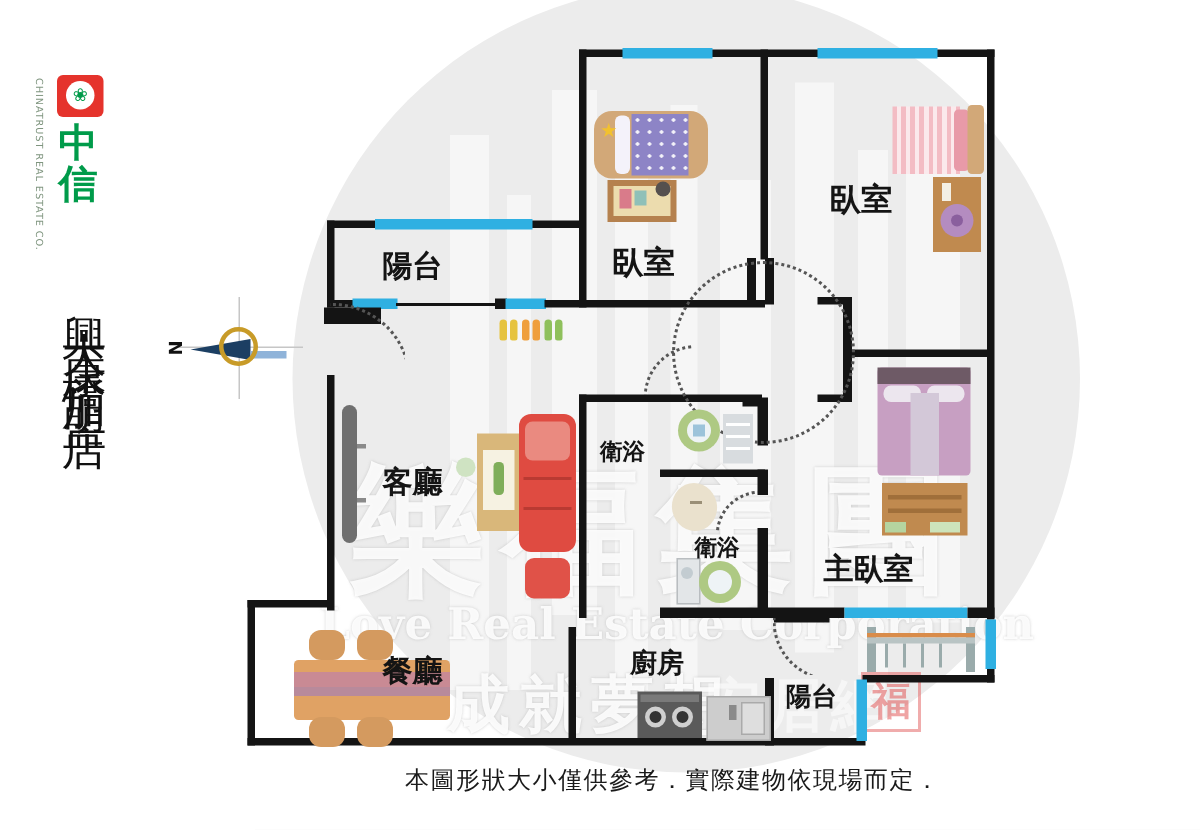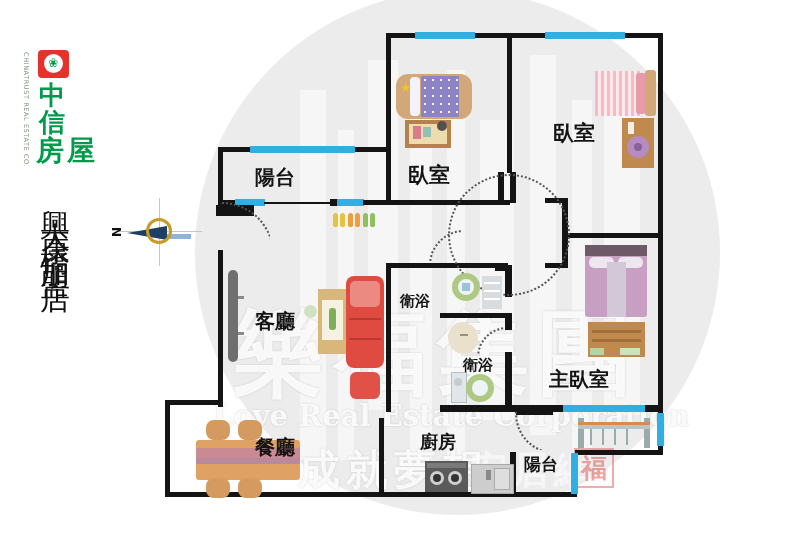--- a/index.html
+++ b/index.html
@@ -225,17 +225,17 @@
   <div class="abs" style="left:127px;top:226px;width:0;height:0;border-right:40px solid #1c3f63;border-top:7px solid transparent;border-bottom:7px solid transparent;"></div>
   <div class="abs" style="left:167px;top:234px;width:24px;height:5px;background:#8fb3d9;"></div>
   <div class="abs" style="left:146px;top:218px;width:26px;height:26px;border:3px solid #c89b28;border-radius:50%;box-sizing:border-box;"></div>
   <div class="abs" style="left:112px;top:225px;font-size:12px;font-weight:bold;color:#111;transform:rotate(-90deg);">N</div>
 
   <div class="abs" id="brand-en">CHINATRUST REAL ESTATE CO.</div>
   <div class="abs" style="left:38px;top:50px;width:31px;height:28px;background:#e5332c;border-radius:4px;"></div>
   <div class="abs" style="left:44px;top:54px;width:19px;height:19px;background:#fff;border-radius:50%;text-align:center;line-height:19px;font-size:12px;color:#009b4a;">❀</div>
   <div class="abs brandchar" style="left:39px;top:78px;font-size:26px;">中</div>
   <div class="abs brandchar" style="left:39px;top:105px;font-size:26px;">信</div>
-  <div class="abs brandchar" style="left:36px;top:132px;font-size:28px;letter-spacing:3px;">房屋</div>
   <div class="abs" id="store-name">興大康橋加盟店</div>
 
+  <div class="abs" id="disclaimer">本圖形狀大小僅供參考．實際建物依現場而定．</div>
 
 </div>
 
 </body></html>

